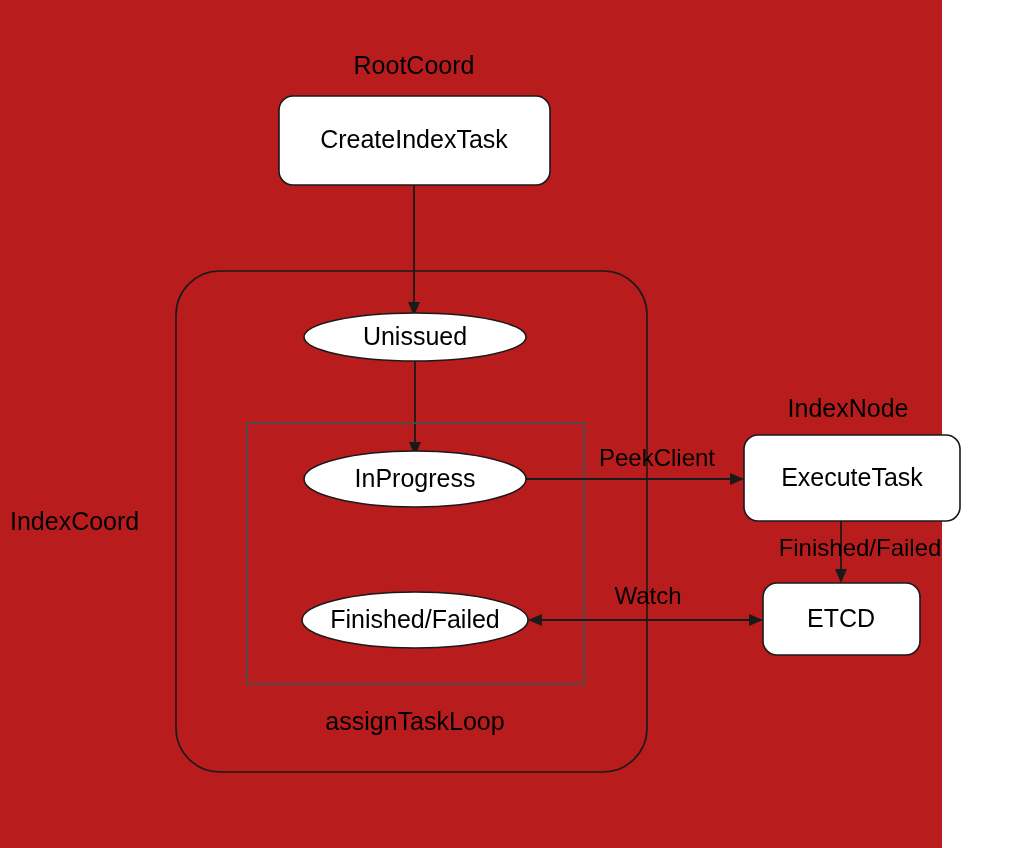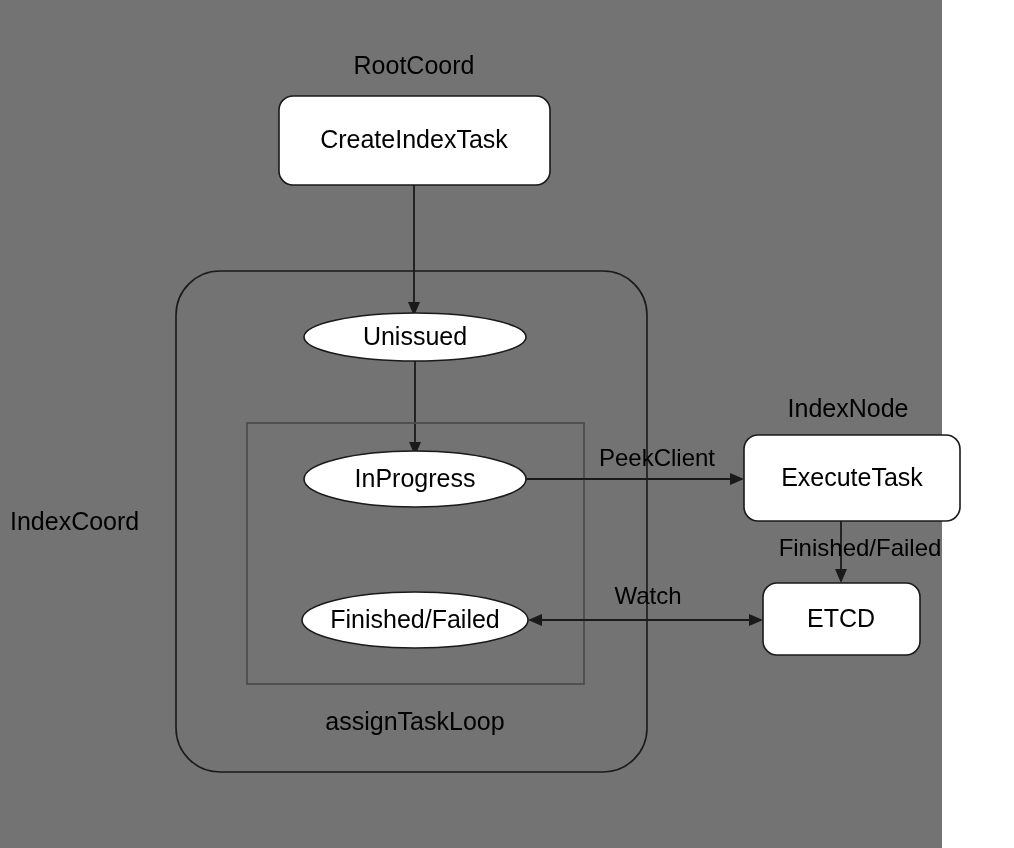--- a/index.html
+++ b/index.html
@@ -10,21 +10,21 @@
   body {
     width: 1014px;
     height: 848px;
     font-family: "Liberation Sans", sans-serif;
     overflow: hidden;
   }
   #diagram-root {
     position: relative;
     width: 942px;
     height: 848px;
-    background: #737373;
+    background: #b91c1c;
   }
   svg#flow {
     display: block;
     width: 1014px;
     height: 848px;
   }
   .shape-stroke {
     fill: #ffffff;
     stroke: #1a1a1a;
     stroke-width: 1.6;

